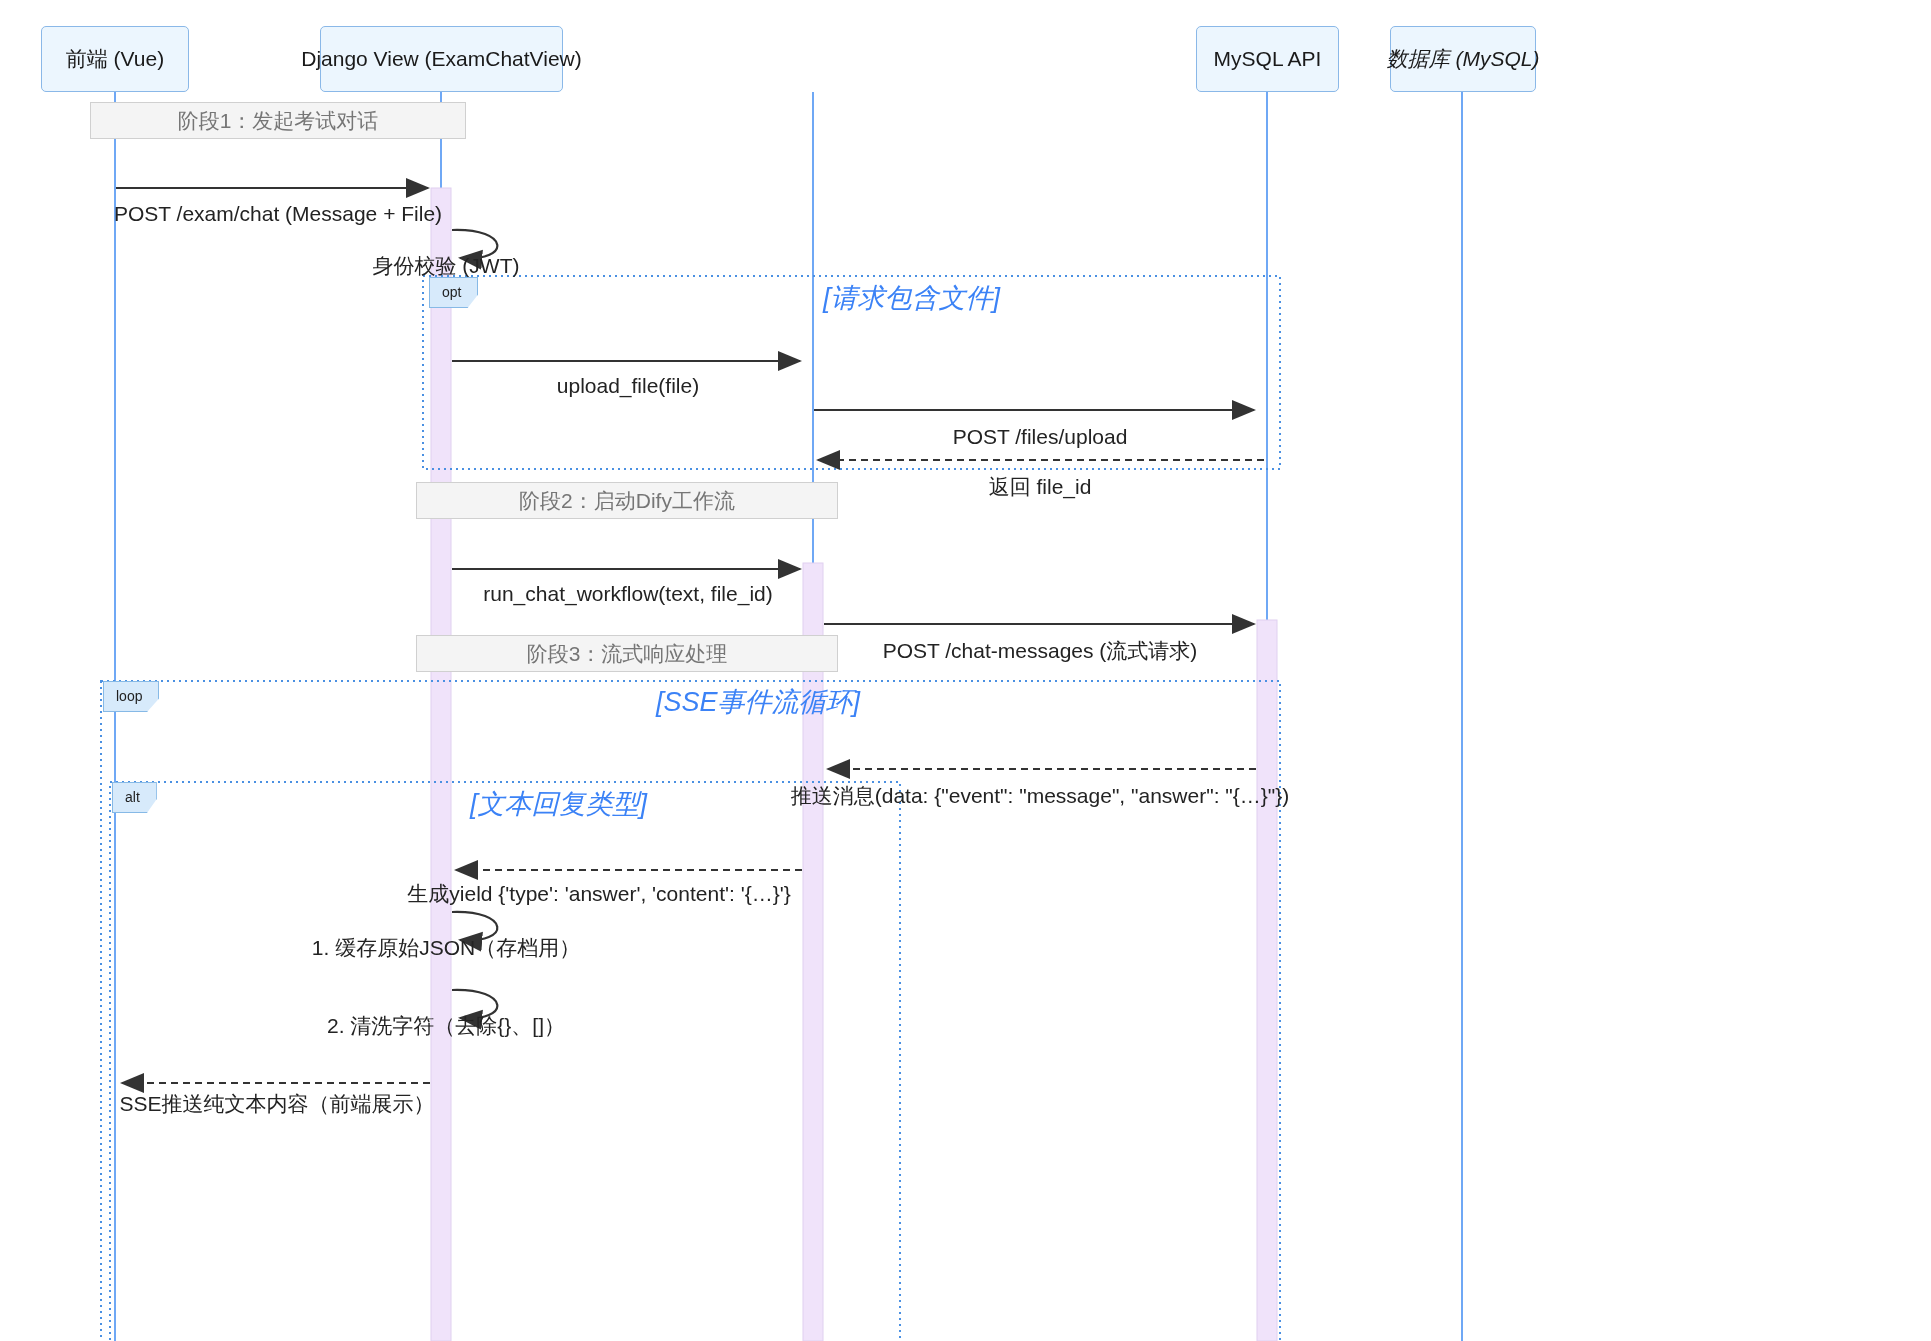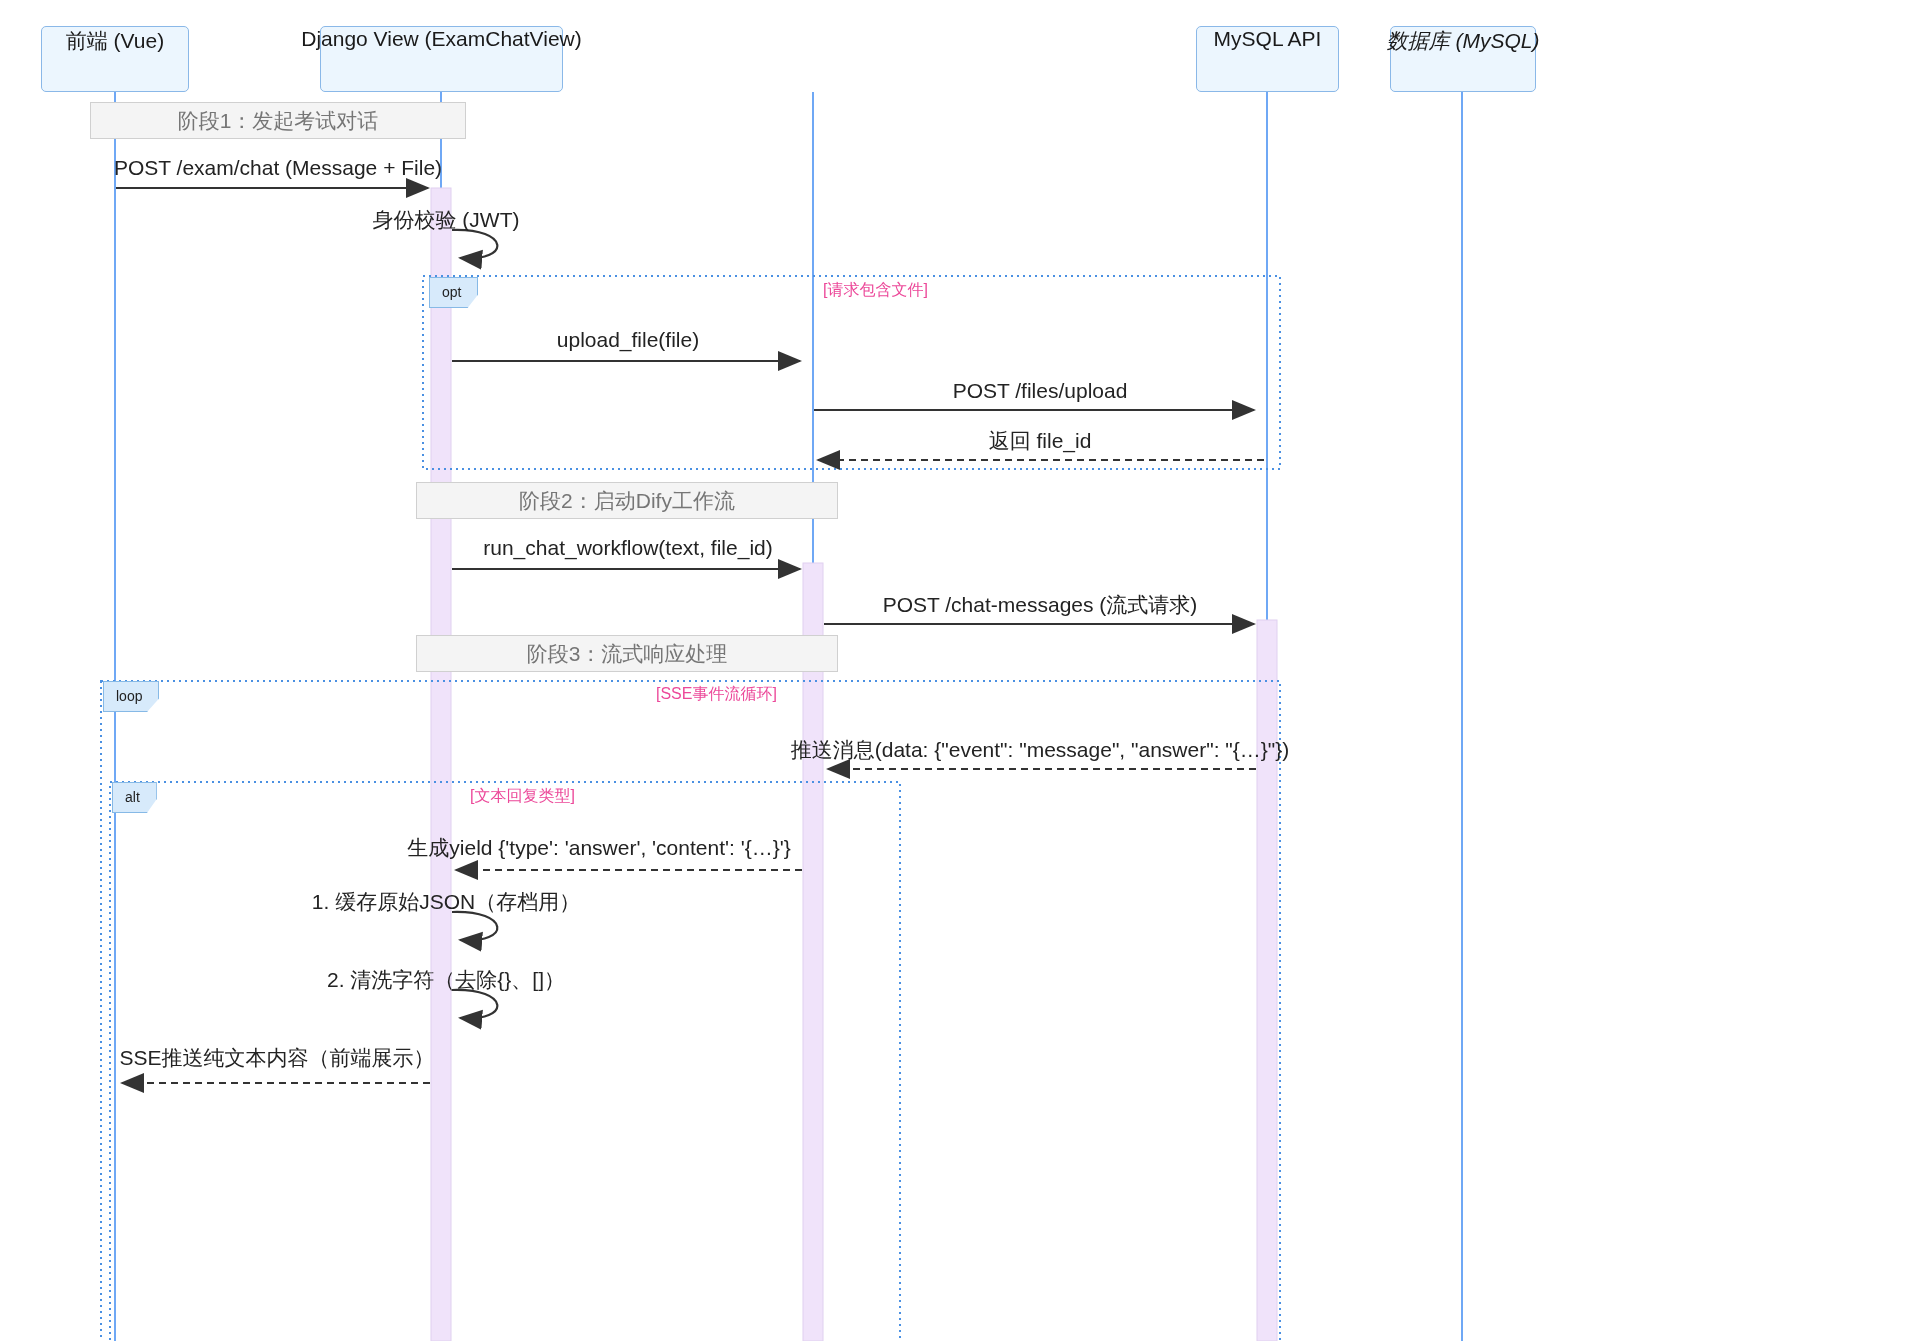--- a/index.html
+++ b/index.html
@@ -21,20 +21,21 @@
     width: 1931px;
     height: 1341px;
   }
   
   .actor-box {
     position: absolute;
     background: #ECF6FE;
     border: 1px solid #8AB8E8;
     border-radius: 5px;
     display: flex;
+    align-items: center;
     justify-content: center;
     color: #1a1a1a;
     font-size: 21px;
     white-space: nowrap;
     padding: 0 14px;
   }
   
   .phase-band {
     position: absolute;
     background: #F4F4F4;
@@ -54,31 +55,33 @@
     color: #1f1f1f;
     font-size: 14px;
     line-height: 1;
     padding: 7px 16px 8px 12px;
     white-space: nowrap;
     -webkit-clip-path: polygon(0 0, 100% 0, 100% 55%, 78% 100%, 0 100%);
     clip-path: polygon(0 0, 100% 0, 100% 55%, 78% 100%, 0 100%);
   }
   .frag-cond {
     position: absolute;
-    color: #ec4899;
-    font-size: 16px;
-    white-space: nowrap;
+    color: #3b82f6;
+    font-size: 27px;
+    white-space: nowrap;
+    font-style: italic;
   }
   
   .msg-label {
     position: absolute;
     color: #232323;
     font-size: 21px;
     white-space: nowrap;
     transform: translateX(-50%);
+    margin-top: 46px;
   }
 </style>
 </head>
 <body>
 
 <div id="canvas">
 
   <svg id="svg-layer" xmlns="http://www.w3.org/2000/svg" viewBox="0 0 1931 1341">
     <defs>
       <marker id="arrowSolid" viewBox="0 0 12 12" refX="11" refY="6" markerWidth="11" markerHeight="11" orient="auto-start-reverse">

